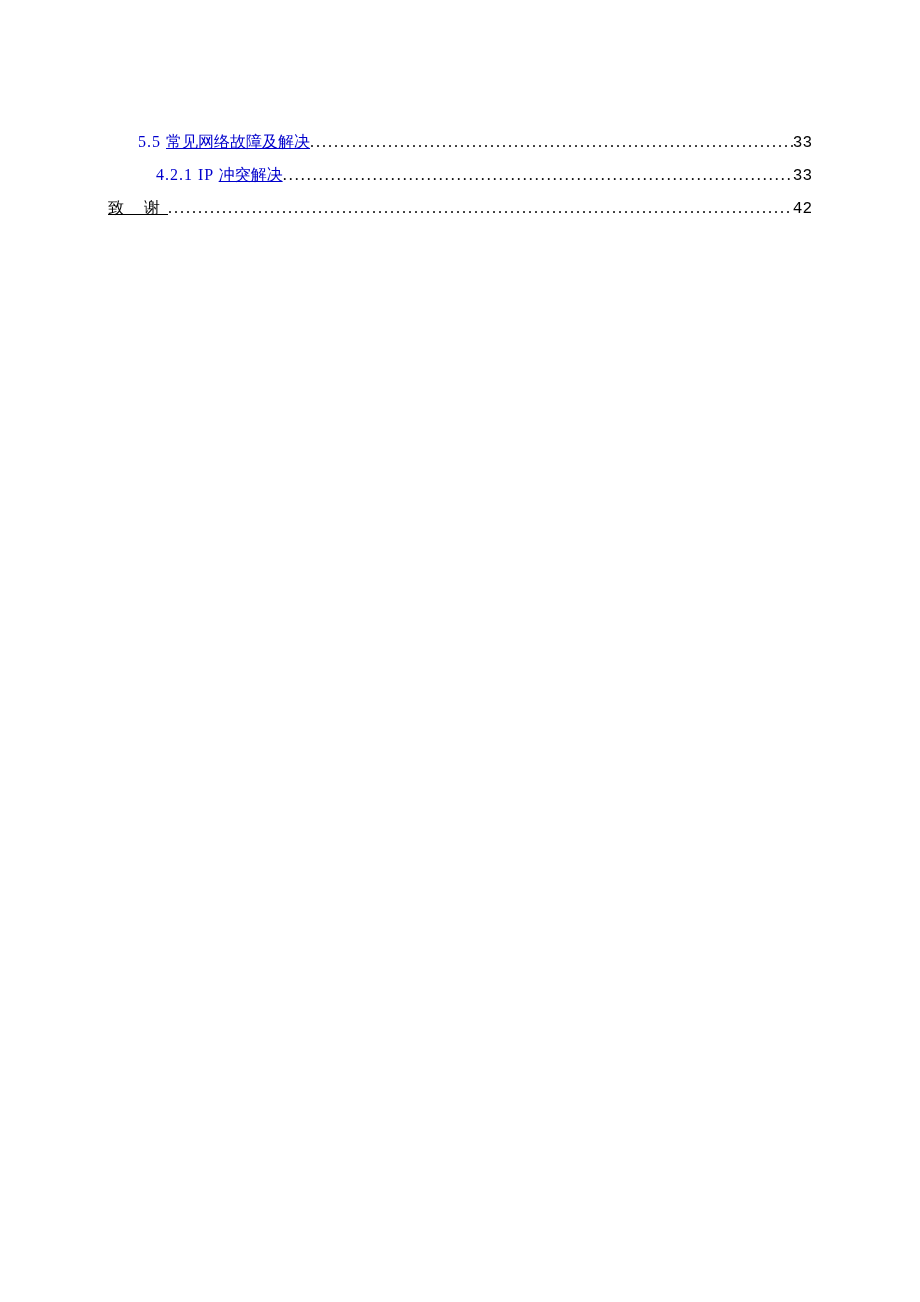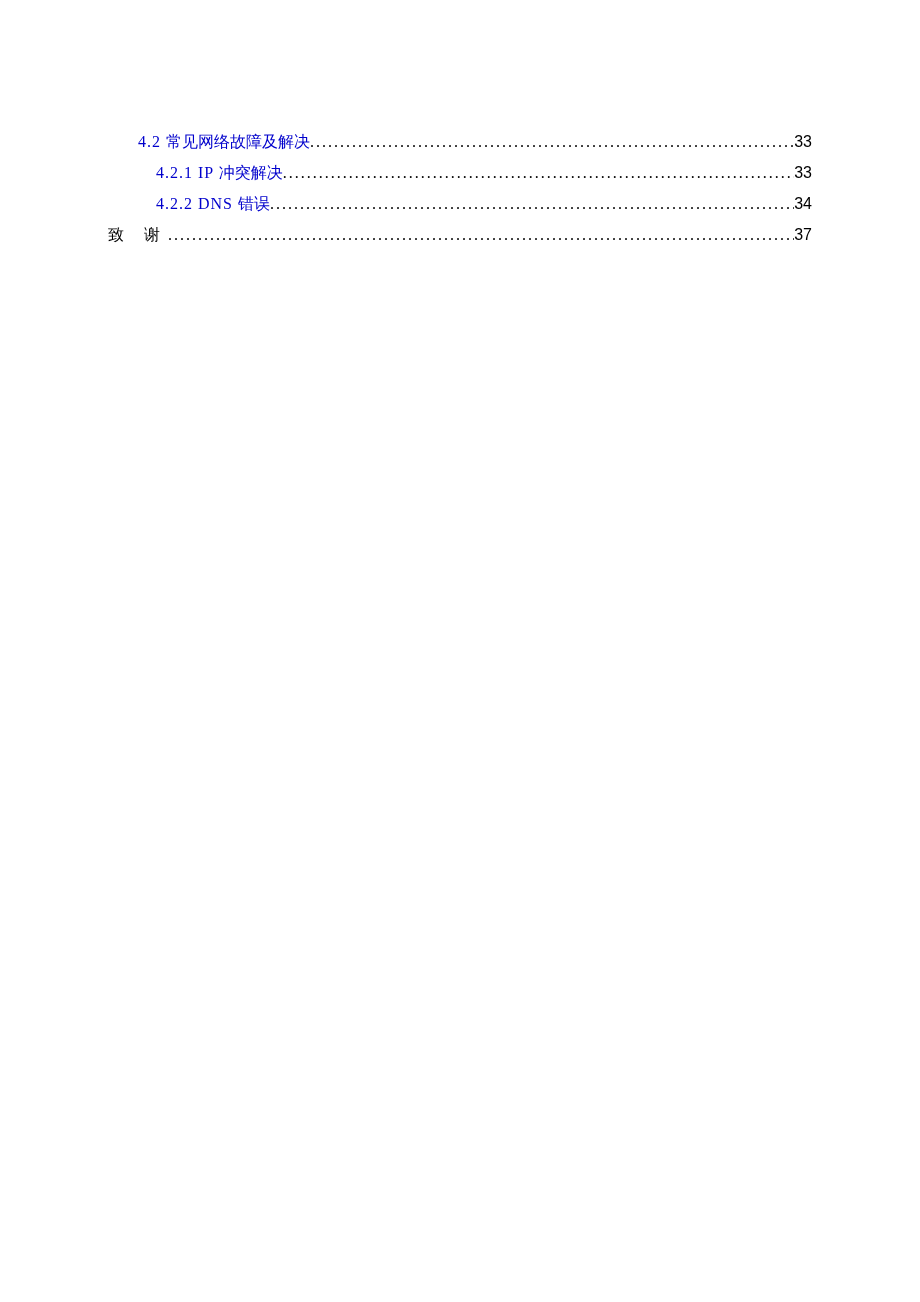--- a/index.html
+++ b/index.html
@@ -46,66 +46,60 @@
       letter-spacing: 2px;
       color: #000000;
       text-align: left;
       min-width: 0;
     }
     .toc-leader::after {
       content: "................................................................................................................................................................................................................";
     }
     .toc-page {
       flex-shrink: 0;
-      font-family: Liberation Sans, sans-serif;
+      font-family: Liberation Mono, monospace;
     }
     .link-blue {
       color: #0000cc;
     }
     .num-part {
       font-family: "Times New Roman", serif;
       letter-spacing: 1px;
     }
     .cn-part {
       font-family: "SimSun", "宋体", serif;
+      text-decoration: underline;
     }
     .spaced {
       letter-spacing: 8px;
     }
   </style>
 </head>
 <body>
 
 <div class="page-content">
 
   <div class="toc-line toc-indent-1">
     <span class="toc-label link-blue">
-      <span class="num-part">4.2 </span><span class="cn-part">常见网络故障及解决</span>
+      <span class="num-part">5.5 </span><span class="cn-part">常见网络故障及解决</span>
     </span>
     <span class="toc-leader"></span>
     <span class="toc-page">33</span>
   </div>
 
   <div class="toc-line toc-indent-2">
     <span class="toc-label link-blue">
       <span class="num-part">4.2.1 </span><span class="num-part">IP </span><span class="cn-part">冲突解决</span>
     </span>
     <span class="toc-leader"></span>
     <span class="toc-page">33</span>
   </div>
 
-  <div class="toc-line toc-indent-2">
-    <span class="toc-label link-blue">
-      <span class="num-part">4.2.2 </span><span class="num-part">DNS </span><span class="cn-part">错误</span>
-    </span>
-    <span class="toc-leader"></span>
-    <span class="toc-page">34</span>
-  </div>
 
 
   <div class="toc-line toc-indent-0">
     <span class="toc-label cn-part spaced">致 谢</span>
     <span class="toc-leader"></span>
-    <span class="toc-page">37</span>
+    <span class="toc-page">42</span>
   </div>
 
 
 </div>
 
 </body></html>

